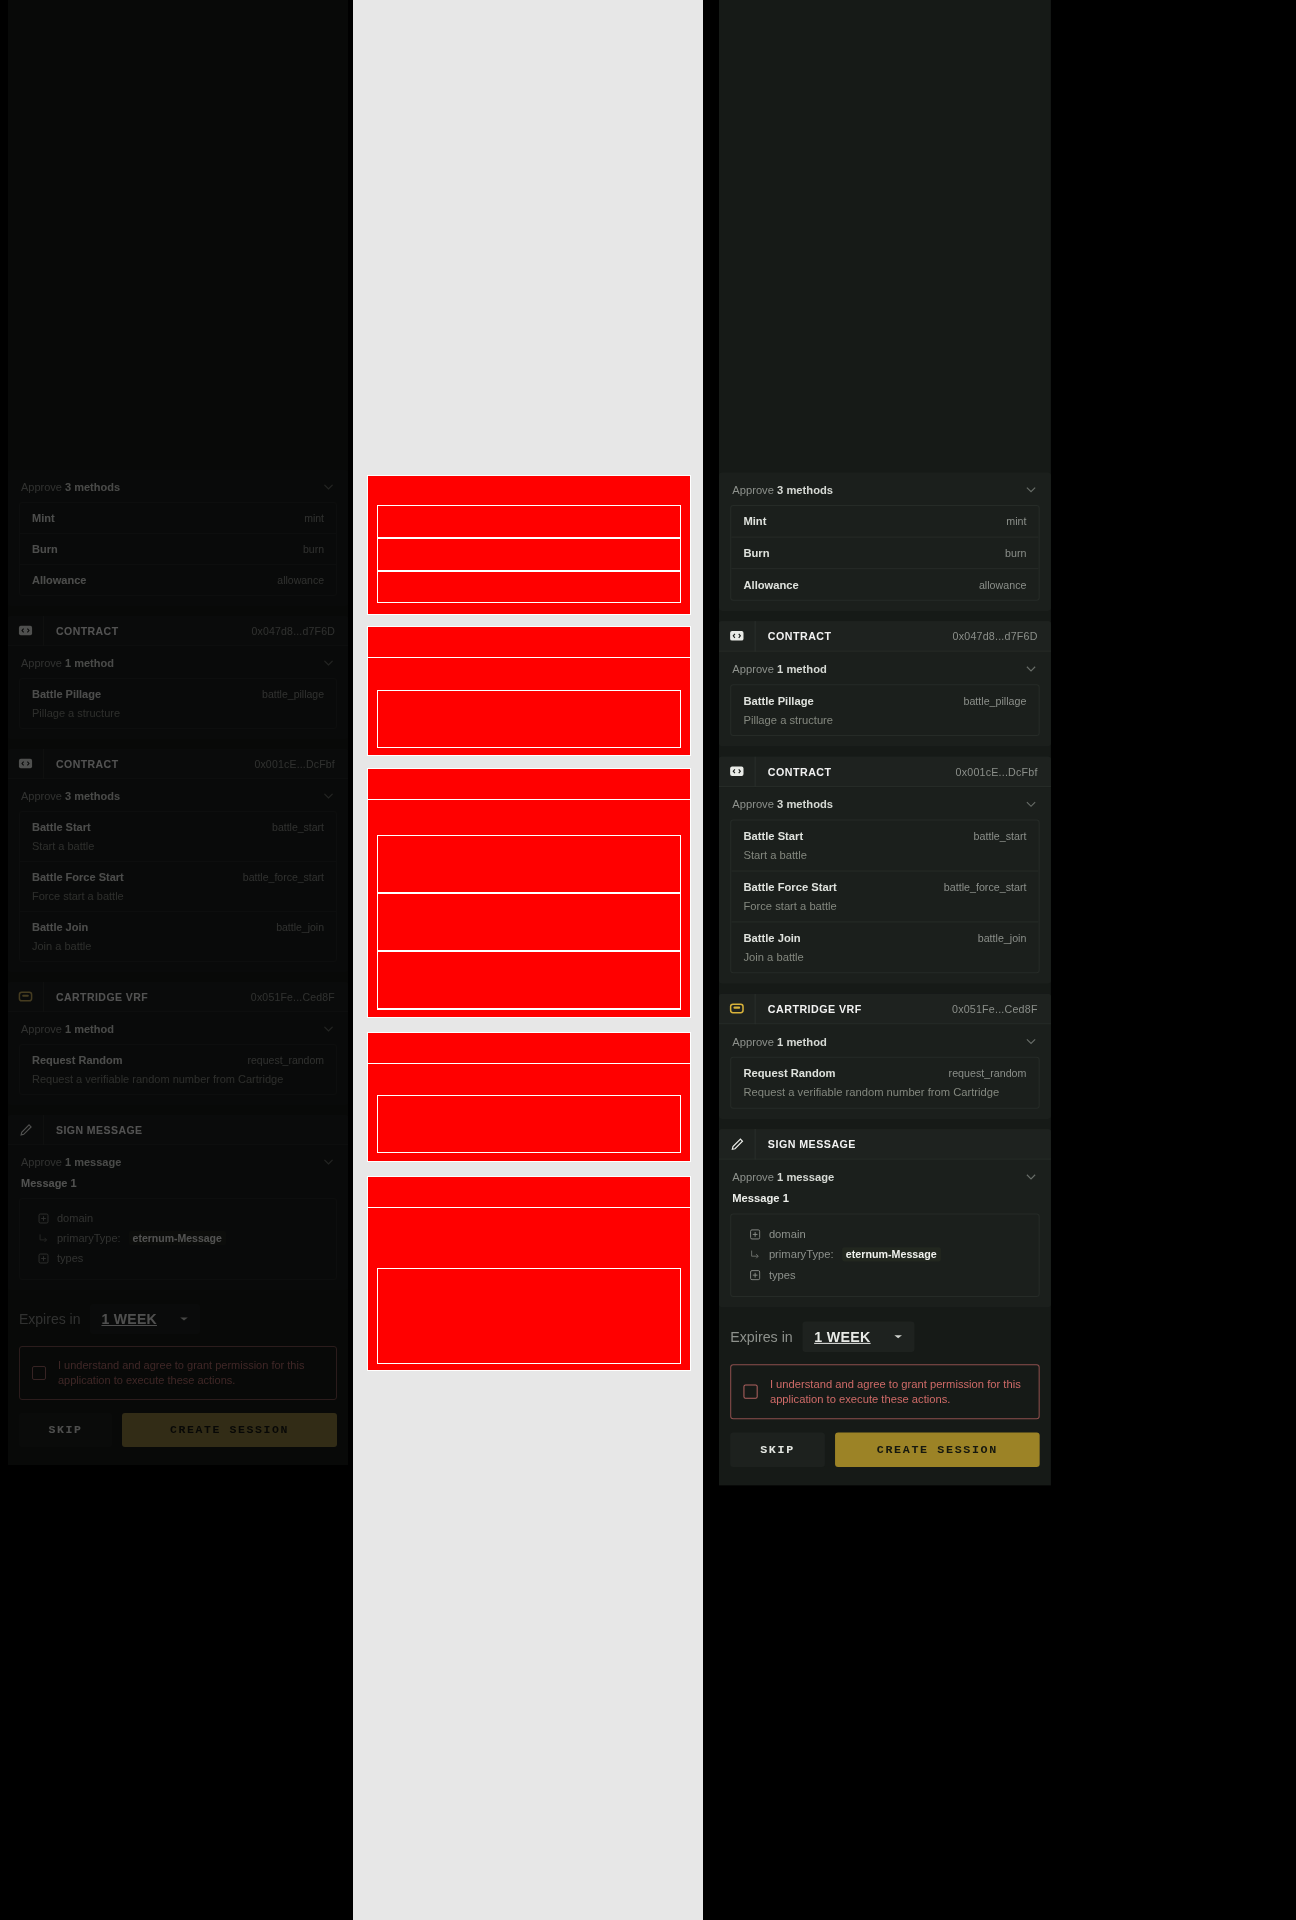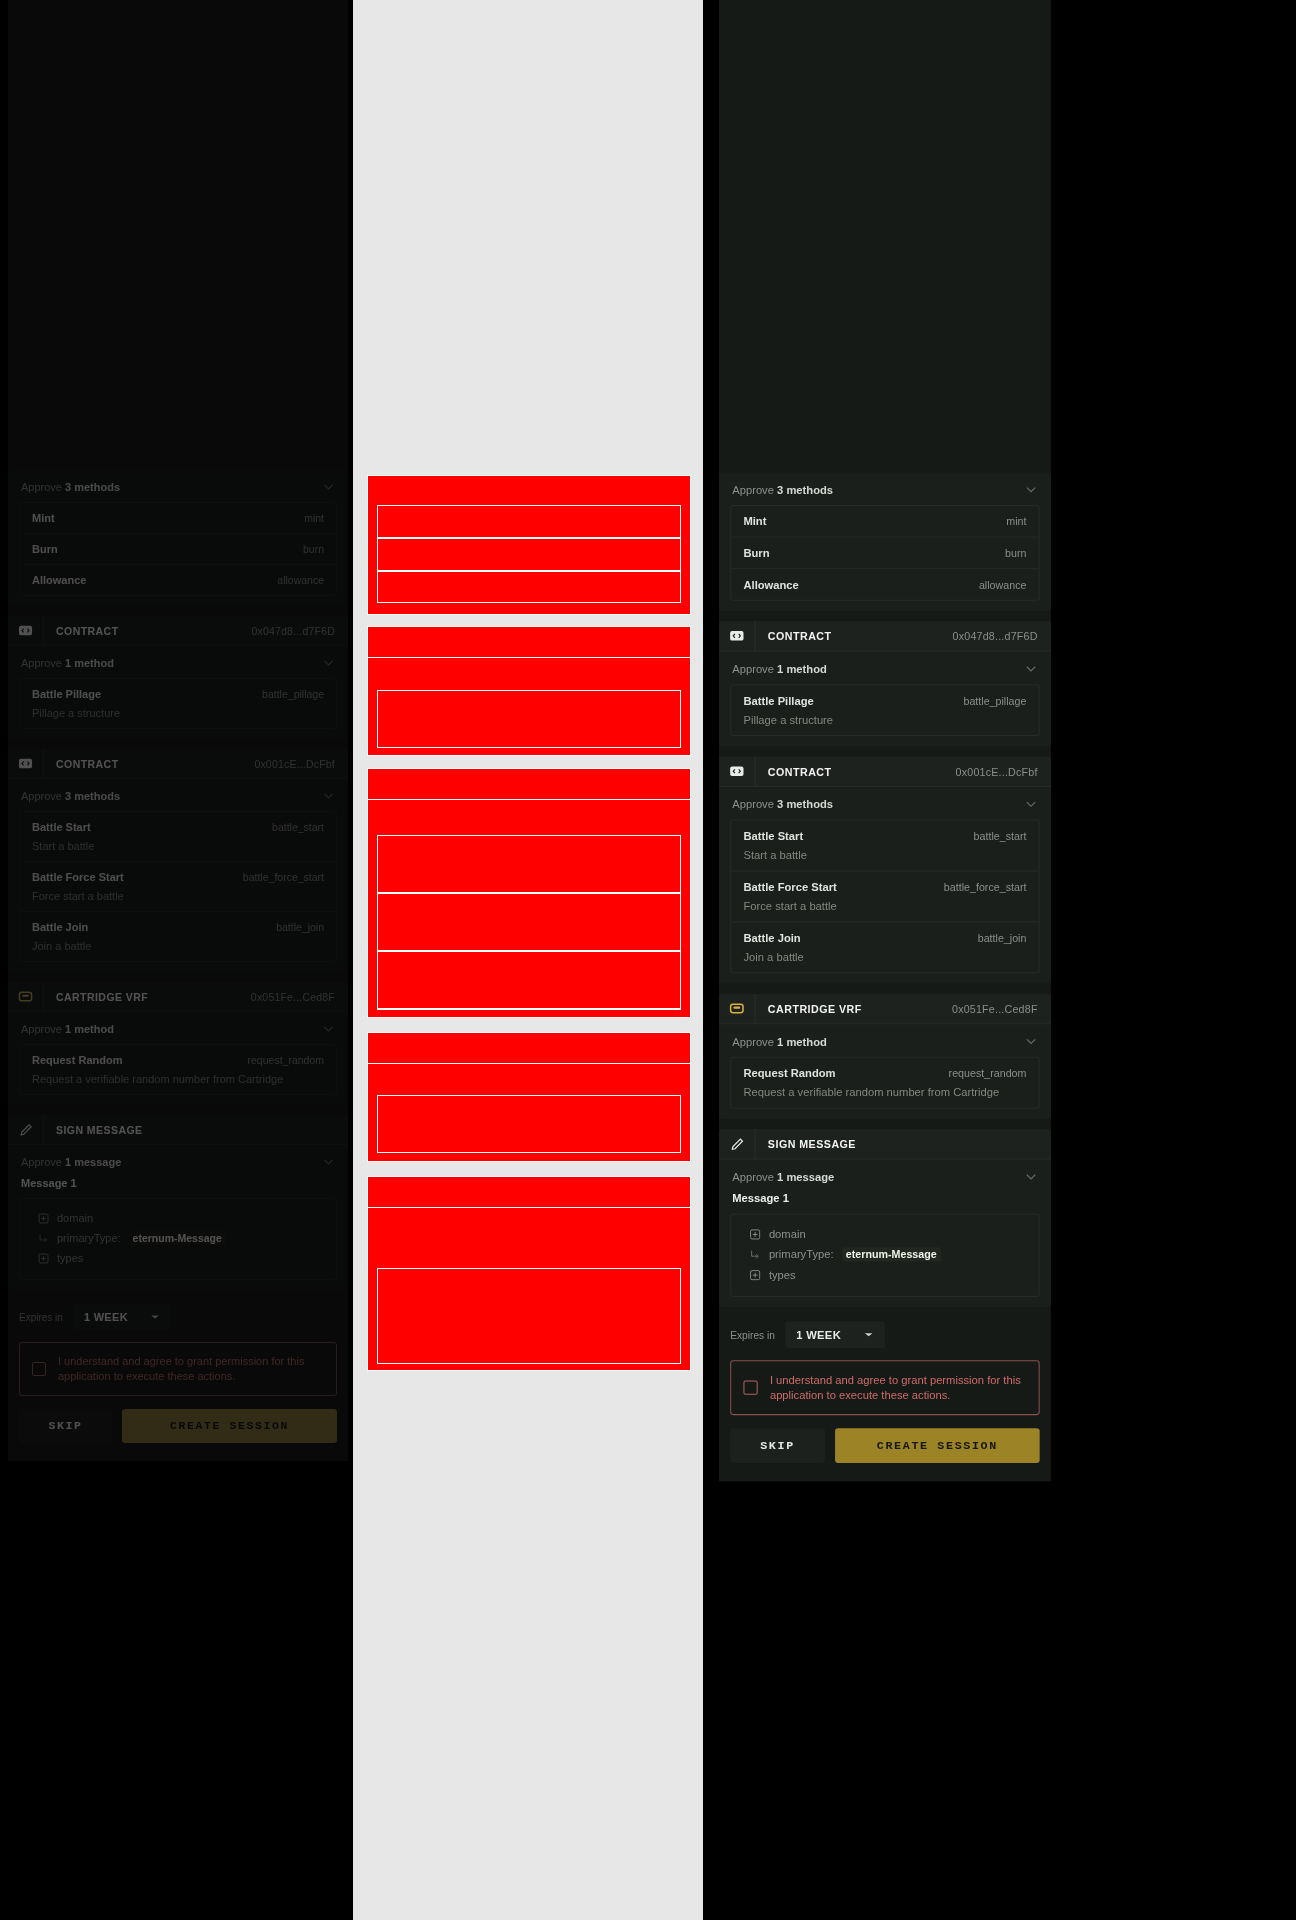--- a/index.html
+++ b/index.html
@@ -106,29 +106,29 @@
     padding: 10px 12px 11px 12px;
   }
   .msg-line { display: flex; align-items: center; gap: 8px; padding: 3px 0 4px 6px; font-size: 11px; color: #8d918c; }
   .plus-ic { width: 11px; height: 11px; flex: 0 0 11px; }
   .arrow-ic { width: 11px; height: 11px; flex: 0 0 11px; opacity:.75;}
   .msg-val { background: #22271f; color: #f0f2ee; font-weight: bold; padding: 1px 4px; border-radius: 2px; font-size: 10.5px; }
 
   
   .footer { padding: 4px 11px 12px 11px; }
   .expires { display: flex; align-items: center; gap: 10px; margin-bottom: 12px; }
-  .expires-lbl { font-size: 10px; color: #8d918c; }
+  .expires-lbl { font-size: 14px; color: #8d918c; }
   .expires-sel {
     display: flex; align-items: center; gap: 22px;
     background: #1e221f;
     border-radius: 3px;
     padding: 7px 11px 7px 11px;
     cursor: pointer;
   }
-  .expires-val { font-size: 11px; font-weight: bold; color: #e8eae6; letter-spacing: .3px; }
+  .expires-val { font-size: 14px; font-weight: bold; color: #e8eae6; letter-spacing: .3px; text-decoration: underline; }
   .caret { width: 10px; height: 6px; }
 
   .consent {
     display: flex; align-items: center; gap: 12px;
     border: 1px solid #8c4f4d;
     border-radius: 3px;
     padding: 11px 12px 11px 12px;
     margin-bottom: 13px;
     cursor: pointer;
   }

